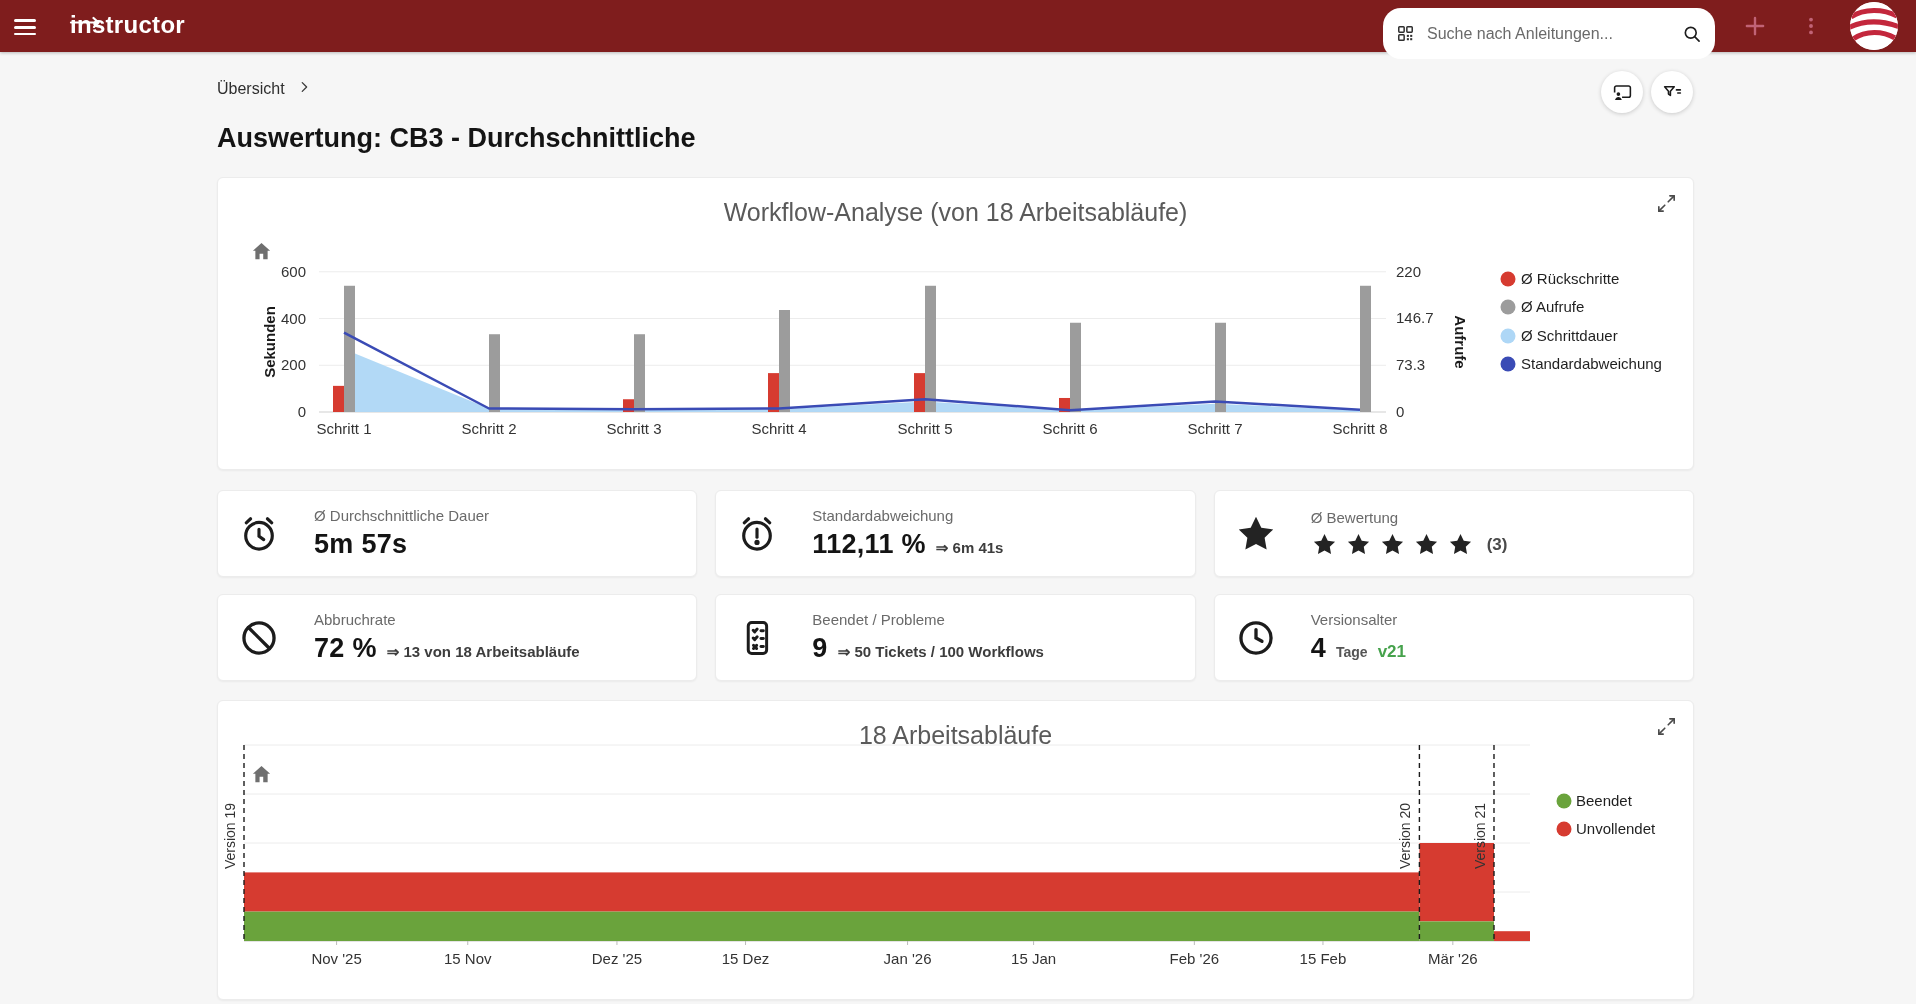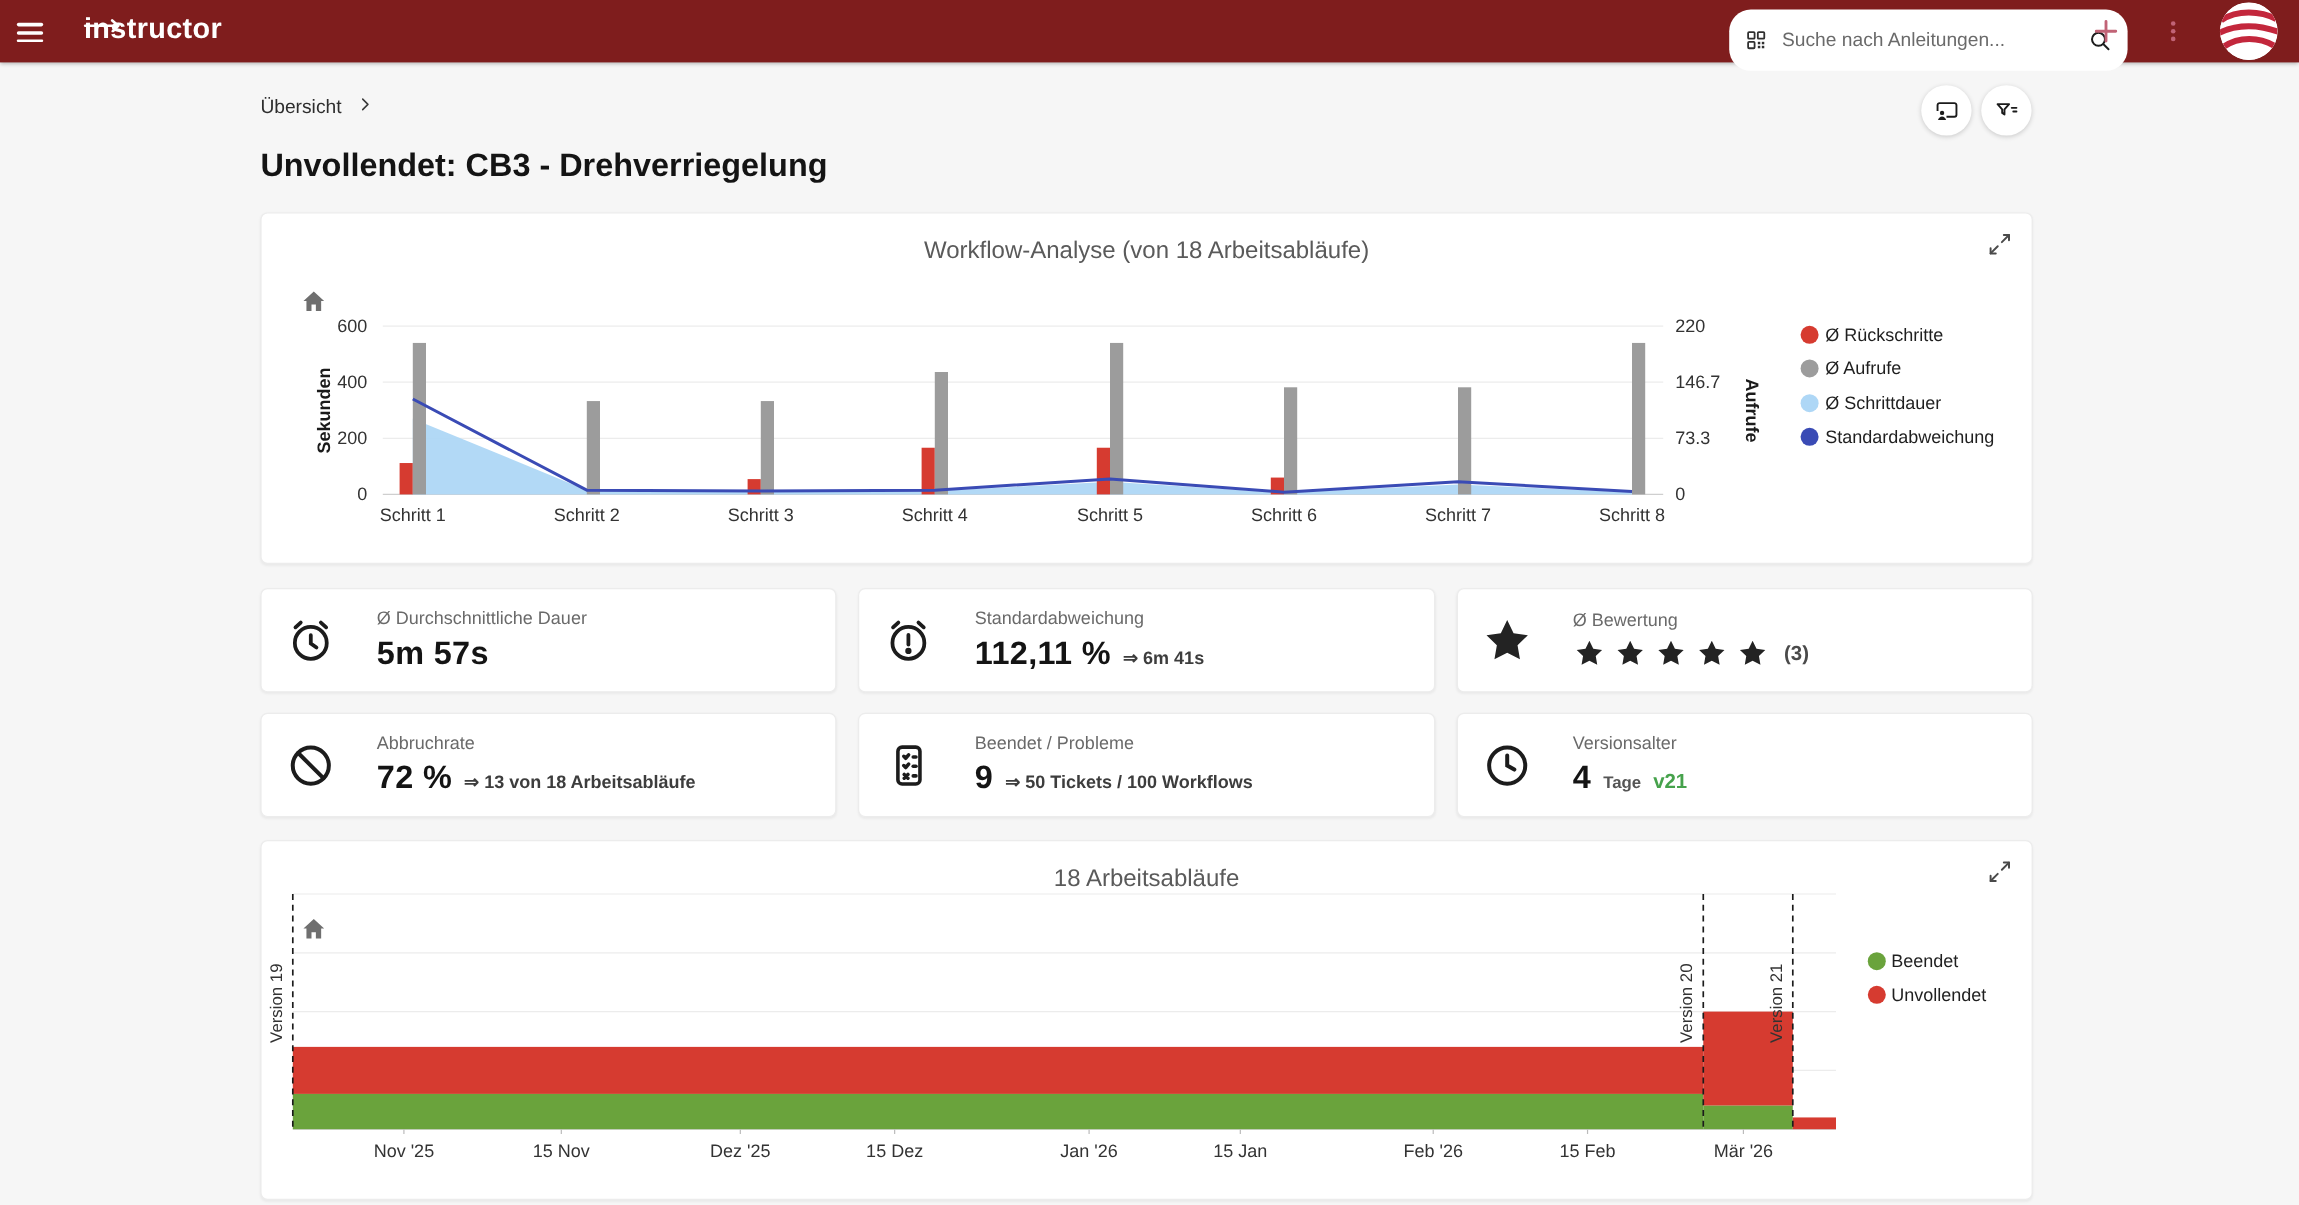--- a/index.html
+++ b/index.html
@@ -7,41 +7,41 @@
     width:1916px;height:1004px;position:relative;overflow:hidden;
     background:#f6f6f6;font-family:"Liberation Sans",sans-serif;color:#1a1a1a;
   }
   
   .navbar{position:absolute;top:0;left:0;width:1916px;height:52px;background:#7f1d1d;
     box-shadow:0 1px 3px rgba(0,0,0,.25);z-index:5;}
   .hamburger{position:absolute;left:12px;top:13px;width:30px;height:26px;background:none;border:none;cursor:pointer;padding:2px;}
   .hamburger span{display:block;width:22px;height:2.6px;background:#fff;border-radius:2px;margin:4.2px 0;}
   .logo{position:absolute;left:70px;top:11px;color:#fff;font-size:24px;font-weight:700;letter-spacing:.3px;}
   .logo-arrow{position:absolute;left:-1px;top:-5px;}
-  .search-pill{position:absolute;left:1441px;top:8px;width:332px;height:51px;background:#fff;border-radius:18px;
+  .search-pill{position:absolute;left:1383px;top:8px;width:332px;height:51px;background:#fff;border-radius:18px;
     display:flex;align-items:center;gap:10px;padding:0 13px;box-sizing:border-box;}
   .search-pill input{border:none;outline:none;flex:1;font-size:16px;color:#333;background:transparent;font-family:"Liberation Sans",sans-serif;}
   .search-pill input::placeholder{color:#6a6a6a;}
   .iconbtn{background:none;border:none;padding:0;cursor:pointer;display:flex;align-items:center;justify-content:center;}
   .nav-plus{position:absolute;left:1738px;top:9px;width:34px;height:34px;}
   .nav-kebab{position:absolute;left:1794px;top:9px;width:34px;height:34px;}
   .avatar{position:absolute;left:1850px;top:2px;width:48px;height:48px;border-radius:50%;overflow:hidden;background:#fff;border:none;padding:0;cursor:pointer;}
   
   .breadcrumb{position:absolute;left:217px;top:80px;display:flex;align-items:center;gap:12px;font-size:16px;color:#2e2e2e;text-align:center;}
   .breadcrumb a{color:#2e2e2e;text-decoration:none;cursor:pointer;}
   .page-title{position:absolute;left:217px;top:105px;font-size:27px;font-weight:700;color:#141414;}
   .action-buttons{position:absolute;left:1601px;top:71px;display:flex;gap:8px;}
   .circle-btn{width:42px;height:42px;border-radius:50%;background:#fff;border:none;cursor:pointer;
     box-shadow:0 1px 4px rgba(0,0,0,.18);display:flex;align-items:center;justify-content:center;}
   
   .card{background:#fff;border:1px solid #ececec;border-radius:6px;box-shadow:0 1px 2px rgba(0,0,0,.05);box-sizing:border-box;}
   .chart-card{position:absolute;left:217px;width:1477px;}
   #chart1-card{top:177px;height:293px;}
   #chart2-card{top:700px;height:300px;}
-  .chart-title{position:absolute;top:20px;left:0;width:100%;text-align:center;font-size:20px;color:#5a5a5a;}
+  .chart-title{position:absolute;top:20px;left:0;width:100%;text-align:center;font-size:25px;color:#5a5a5a;}
   .expand-btn{position:absolute;top:12px;right:14px;width:30px;height:30px;background:none;border:none;cursor:pointer;}
   .home-btn{position:absolute;left:30px;top:62px;width:26px;height:26px;background:none;border:none;cursor:pointer;padding:0;}
   .chart-svg{position:absolute;left:0;top:0;}
   
   .stats-row{position:absolute;left:217px;width:1477px;height:87px;display:grid;grid-template-columns:1fr 1fr 1fr;gap:18px;}
   #stats-row-1{top:490px;}
   #stats-row-2{top:594px;}
   .stat-card{display:flex;align-items:center;gap:32px;padding:0 14px 0 18px;}
   .stat-icon{width:46px;display:flex;justify-content:center;flex-shrink:0;}
   .stat-label{font-size:15px;color:#6a6a6a;margin-bottom:5px;}
@@ -120,21 +120,21 @@
 </header>
 
 <nav class="breadcrumb">
   <a>Übersicht</a>
   <span>
     <svg width="14" height="14" viewBox="0 0 24 24" fill="none" stroke="#3a3a3a" stroke-width="2.2" stroke-linecap="round" stroke-linejoin="round">
       <path d="M9 4.5l7.5 7.5L9 19.5"></path>
     </svg>
   </span>
 </nav>
-<h1 class="page-title">Unvollendet: CB3 - Drehverriegelung</h1>
+<h1 class="page-title">Auswertung: CB3 - Durchschnittliche</h1>
 
 <div class="action-buttons">
   <button class="circle-btn">
     <svg width="21" height="21" viewBox="0 0 24 24" fill="none" stroke="#1b1b1b" stroke-width="1.8" stroke-linejoin="round">
       <path d="M11.5 17.5H19a2 2 0 0 0 2-2v-9a2 2 0 0 0-2-2H5a2 2 0 0 0-2 2v5.5"></path>
       <circle cx="7.3" cy="13.8" r="2.1" fill="#1b1b1b" stroke="none"></circle>
       <path d="M3.4 20.5c.7-2.1 2.2-3.3 3.9-3.3s3.2 1.2 3.9 3.3z" fill="#1b1b1b" stroke="none"></path>
     </svg>
   </button>
   <button class="circle-btn">

